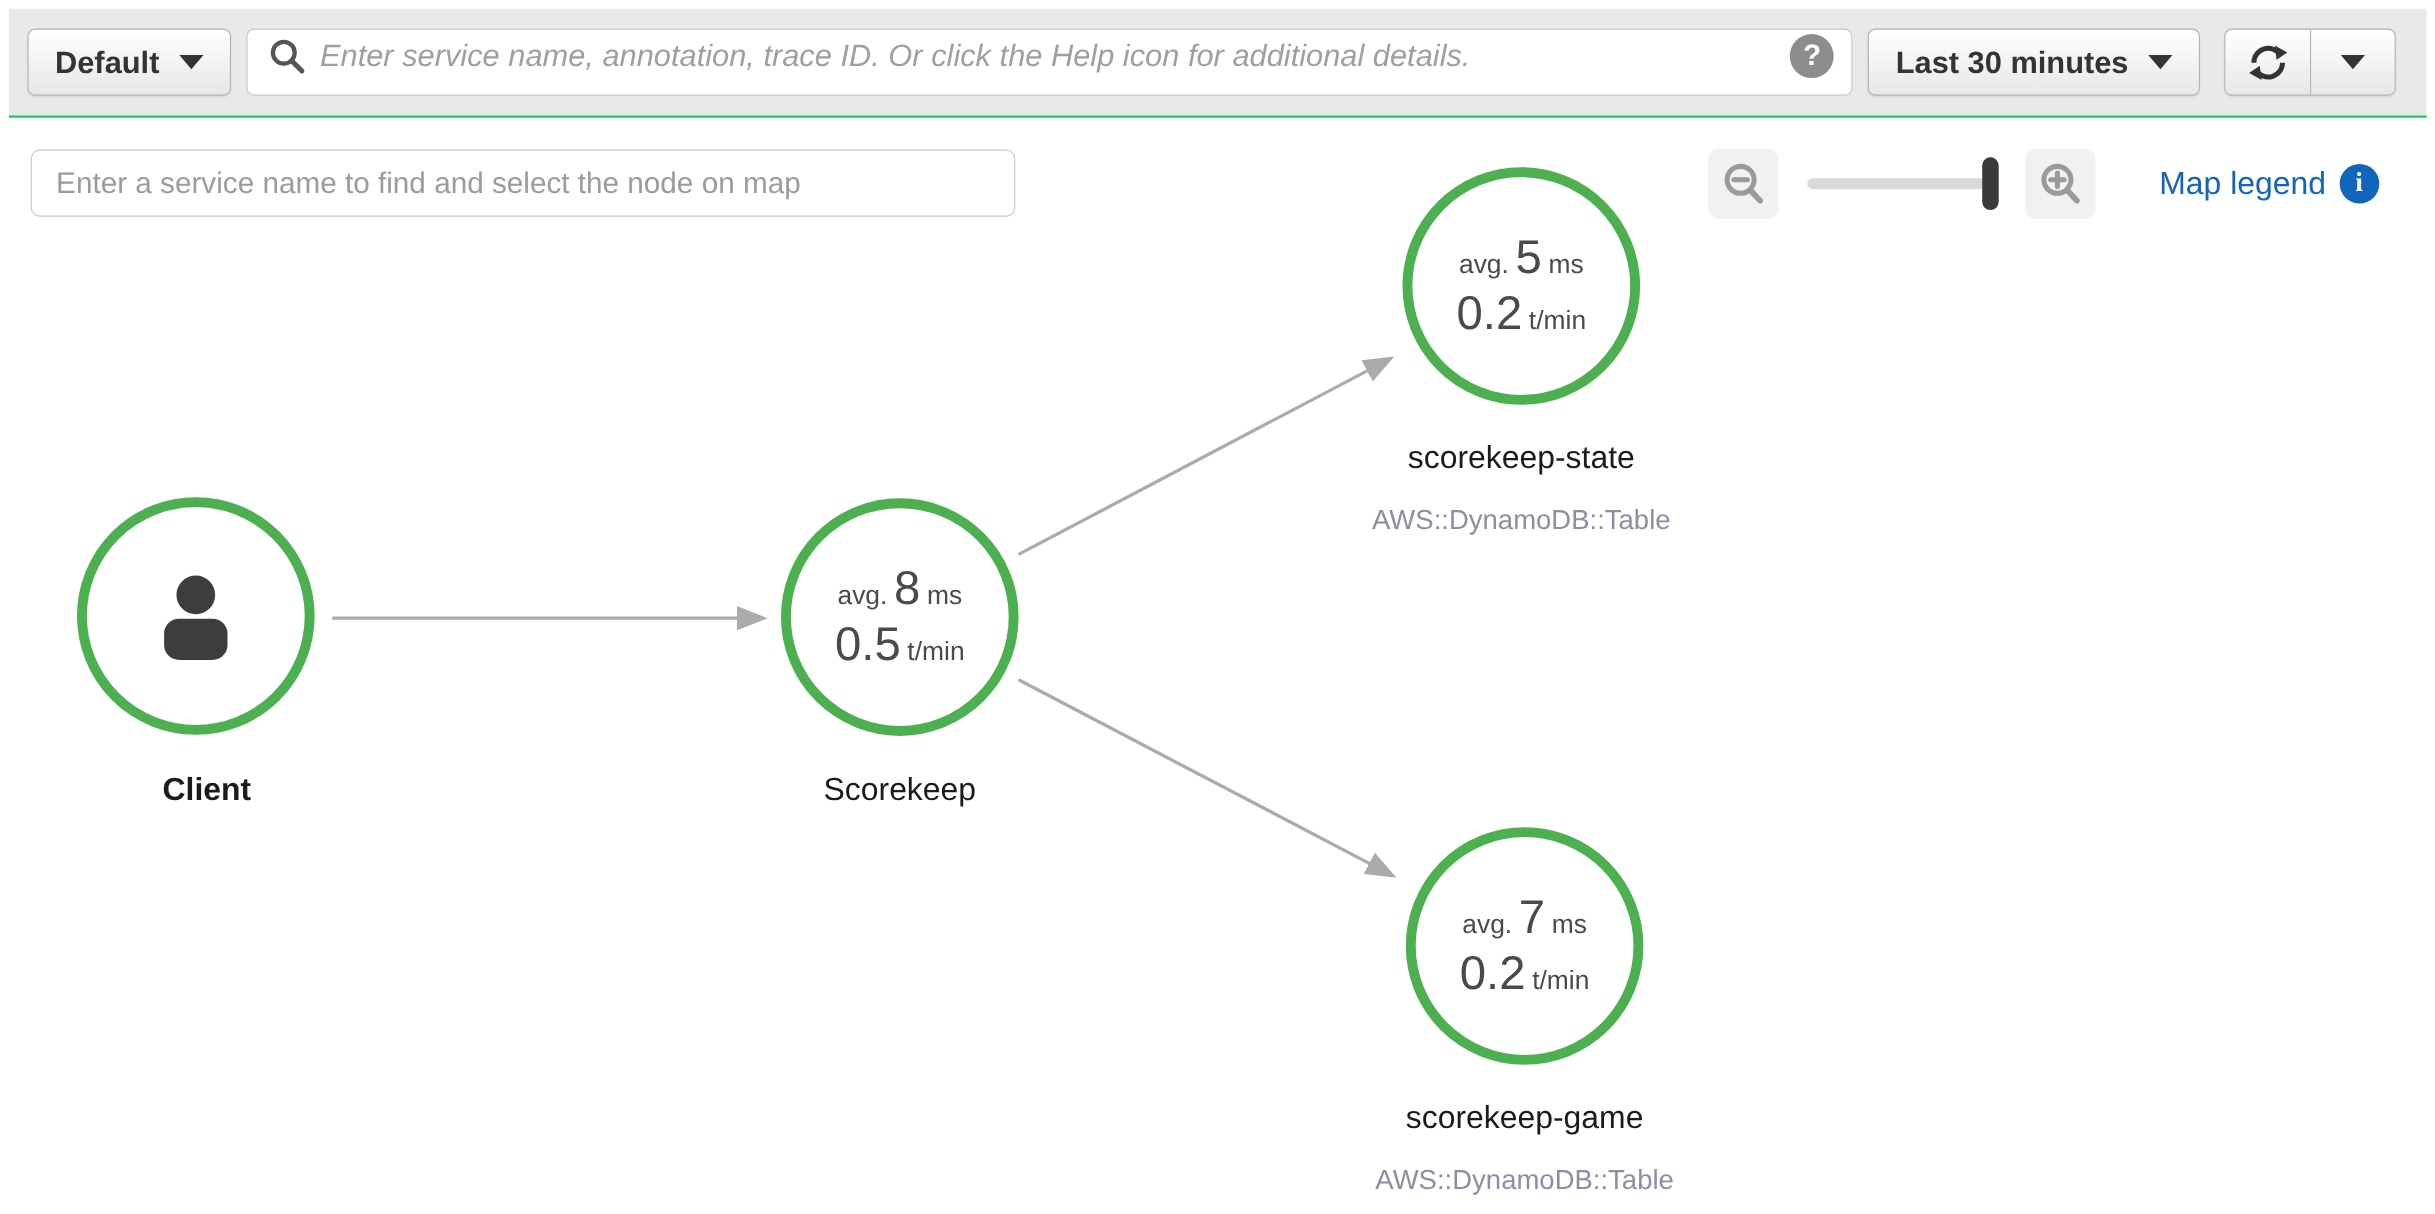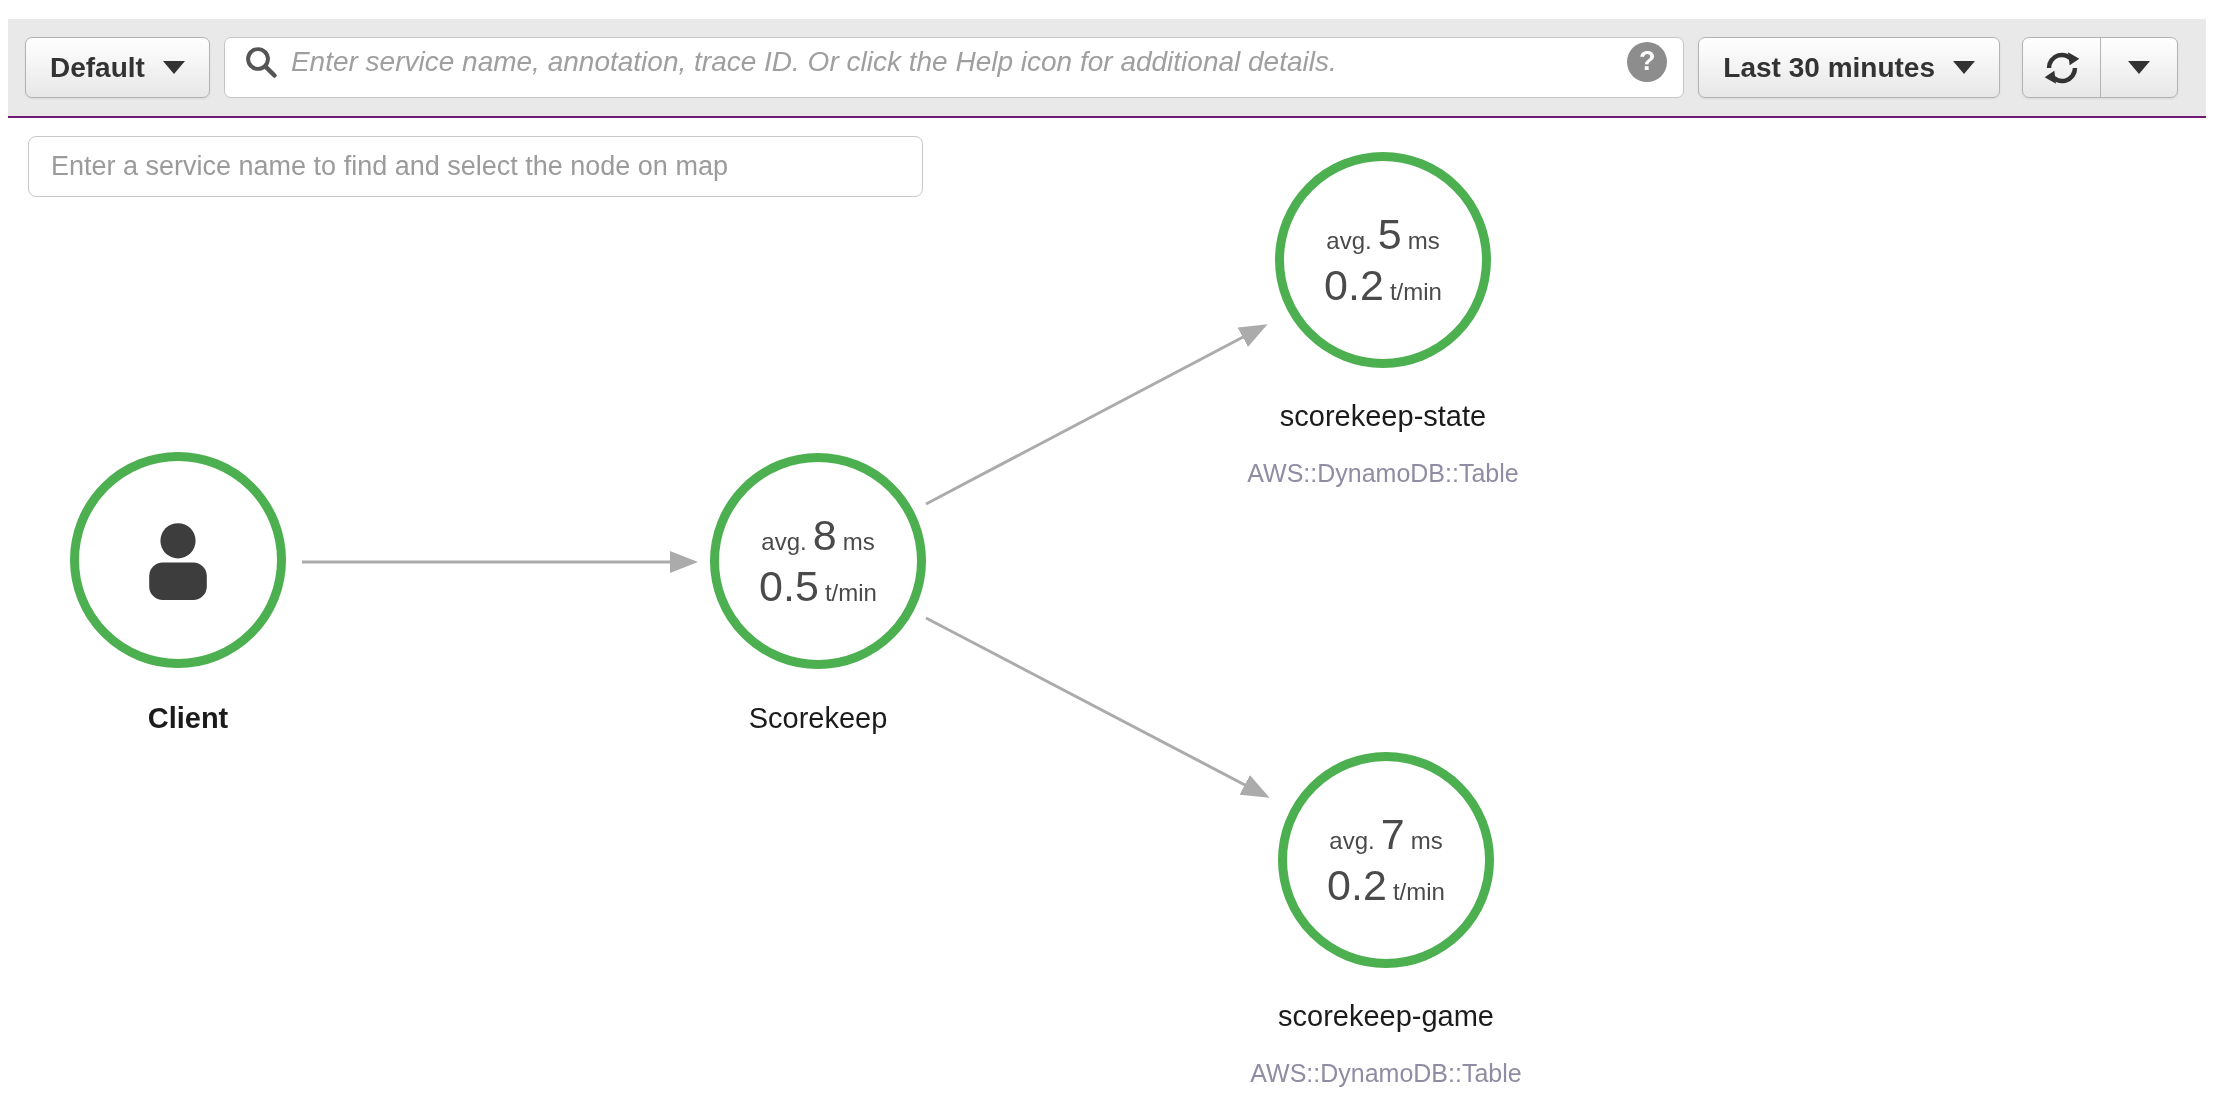--- a/index.html
+++ b/index.html
@@ -2,22 +2,22 @@
 <html><head>
 <meta charset="utf-8">
 <style>
   * { margin:0; padding:0; box-sizing:border-box; }
   html,body { width:2214px; height:1104px; background:#ffffff; }
   .page { position:relative; width:2214px; height:1104px; overflow:hidden;
           font-family:"Liberation Sans", sans-serif; background:#fff; }
 
   
   .topbar { position:absolute; top:8px; left:8px; right:8px; height:99px;
-            background:#e9e9e9; border-bottom:2px solid #701a75;
-            display:flex; align-items:center; padding:0 28px 0 17px; gap:14px;margin-top:11px; }
+            background:#e9e9e9; border-bottom:2px solid #22c55e;
+            display:flex; align-items:center; padding:0 28px 0 17px; gap:14px; }
   .btn { background:linear-gradient(#ffffff,#e7e7e7); border:1px solid #b3b3b3;
          border-radius:7px; height:61px; display:flex; align-items:center;
          justify-content:center; gap:18px; padding:0 24px; font-weight:bold;
          font-size:28px; color:#333; box-shadow:0 1px 2px rgba(0,0,0,.08);
          cursor:pointer; white-space:nowrap; }
   .caret { width:0; height:0; border-left:11px solid transparent;
            border-right:11px solid transparent; border-top:13px solid #333; }
   .searchbox { flex:1; height:61px; background:#fff; border:1px solid #c6c6c6;
                border-radius:7px; display:flex; align-items:center;
                padding:0 16px 12px 18px; gap:12px; }
@@ -109,20 +109,44 @@
         </span>
       </div>
       <div class="seg">
         <span class="caret"></span>
       </div>
     </div>
   </div>
 
   <input type="text" class="find-input" placeholder="Enter a service name to find and select the node on map" style="">
 
+  <div class="map-controls">
+    <div class="zoom-btn">
+      <svg width="42" height="42" viewBox="0 0 24 24">
+        <circle cx="10.5" cy="10" r="7" fill="none" stroke="#9a9a9a" stroke-width="2.6"></circle>
+        <line x1="7" y1="10" x2="14" y2="10" stroke="#9a9a9a" stroke-width="2.6" stroke-linecap="round"></line>
+        <line x1="15.6" y1="15.4" x2="20.6" y2="20.8" stroke="#9a9a9a" stroke-width="3" stroke-linecap="round"></line>
+      </svg>
+    </div>
+    <div class="slider">
+      <div class="slider-handle"></div>
+    </div>
+    <div class="zoom-btn">
+      <svg width="42" height="42" viewBox="0 0 24 24">
+        <circle cx="10.5" cy="10" r="7" fill="none" stroke="#9a9a9a" stroke-width="2.6"></circle>
+        <line x1="7" y1="10" x2="14" y2="10" stroke="#9a9a9a" stroke-width="2.6" stroke-linecap="round"></line>
+        <line x1="10.5" y1="6.5" x2="10.5" y2="13.5" stroke="#9a9a9a" stroke-width="2.6" stroke-linecap="round"></line>
+        <line x1="15.6" y1="15.4" x2="20.6" y2="20.8" stroke="#9a9a9a" stroke-width="3" stroke-linecap="round"></line>
+      </svg>
+    </div>
+    <div class="legend-link">
+      <span class="txt">Map legend</span>
+      <span class="info-badge">i</span>
+    </div>
+  </div>
 
   <svg class="edges" width="2214" height="1104">
     <defs>
       <marker id="arrow" markerUnits="userSpaceOnUse" markerWidth="28" markerHeight="22" refX="24" refY="11" orient="auto">
         <polygon points="0,0 28,11 0,22" fill="#ababab"></polygon>
       </marker>
     </defs>
     <line x1="302" y1="562" x2="694" y2="562" stroke="#ababab" stroke-width="3" marker-end="url(#arrow)"></line>
     <line x1="926" y1="504" x2="1264" y2="326" stroke="#ababab" stroke-width="3" marker-end="url(#arrow)"></line>
     <line x1="926" y1="618" x2="1266" y2="796" stroke="#ababab" stroke-width="3" marker-end="url(#arrow)"></line>

